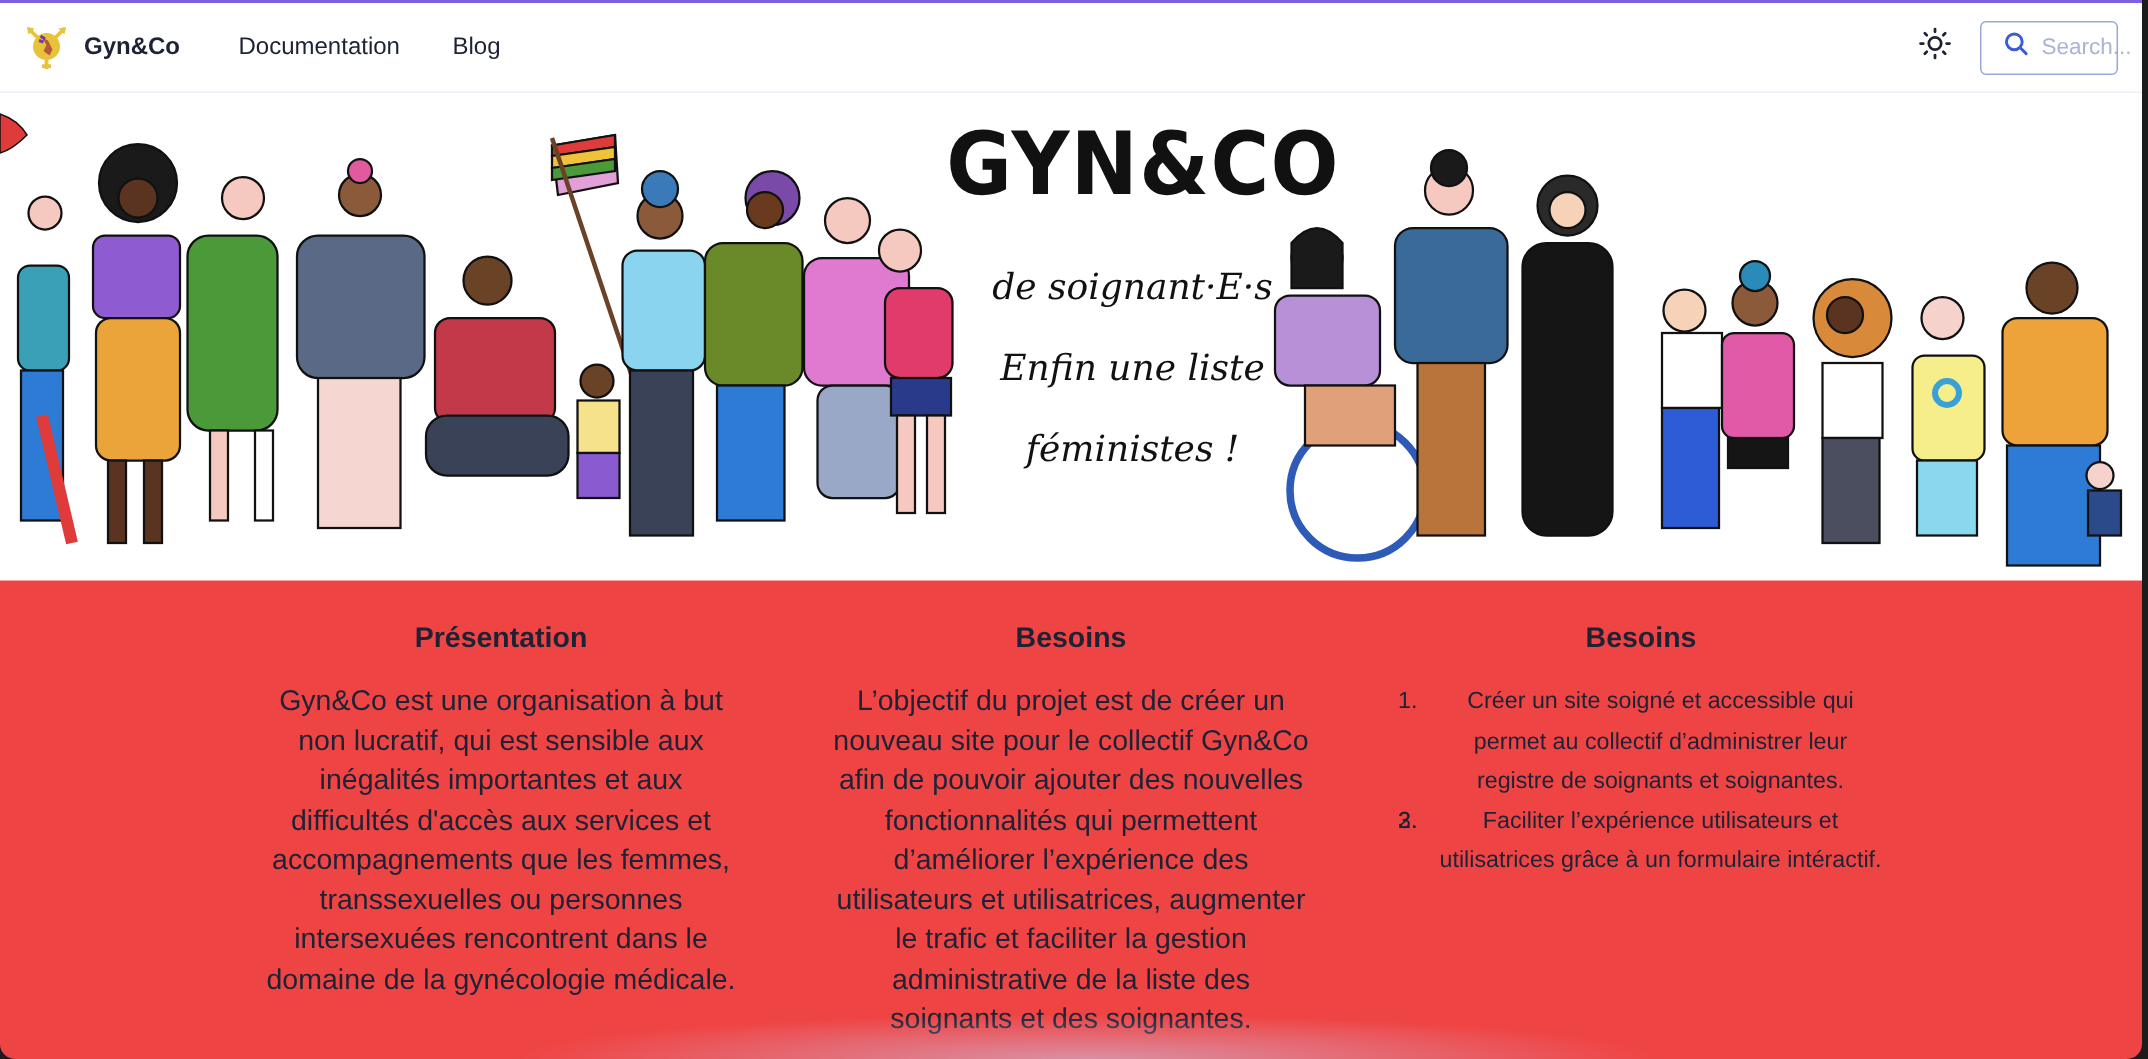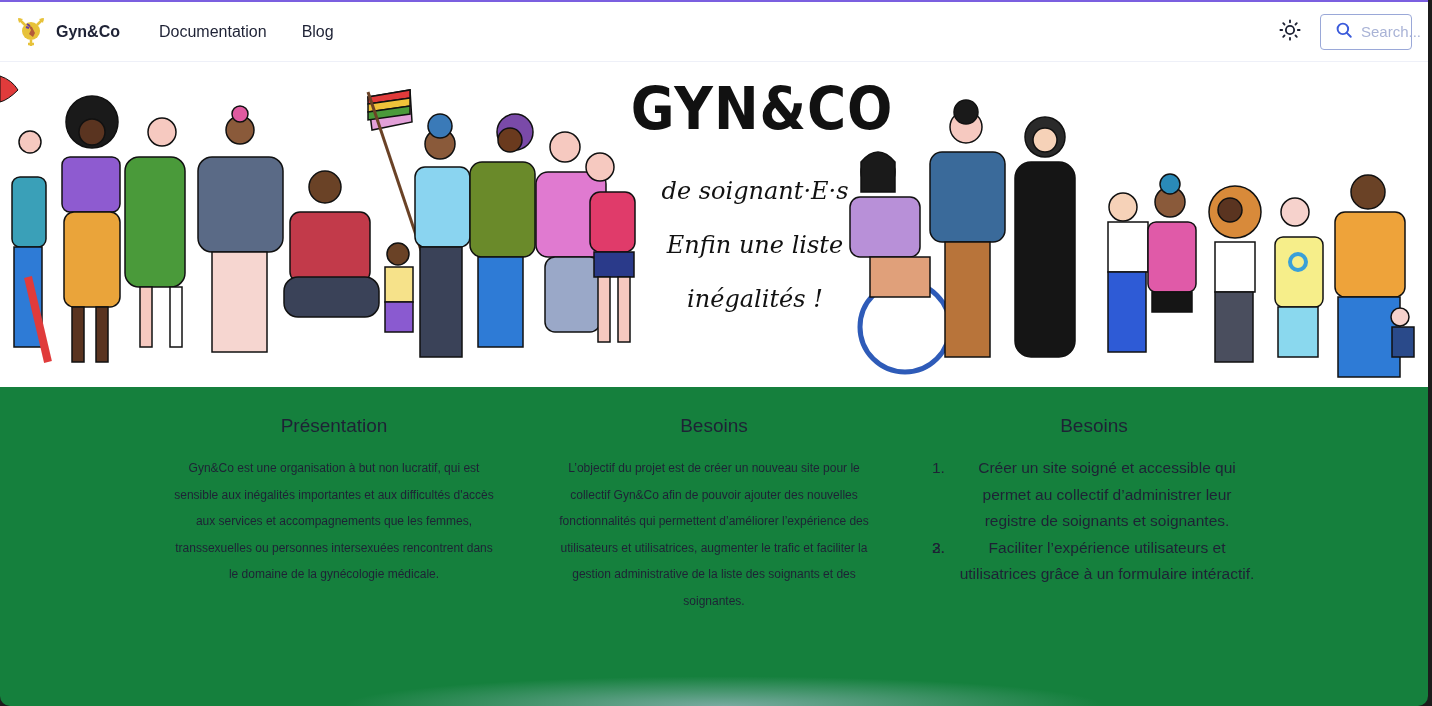--- a/index.html
+++ b/index.html
@@ -1,20 +1,20 @@
 <!DOCTYPE html>
 <html><head>
 <meta charset="utf-8">
 <style>
   * { box-sizing: border-box; margin: 0; padding: 0; }
   html, body { width: 1432px; height: 706px; overflow: hidden; background: #1c1c1c; }
   body { font-family: "Liberation Sans", "DejaVu Sans", sans-serif; color: #1e2235; }
   .window {
     position: absolute; left: 0; top: 0; width: 1428px; height: 706px;
-    background: #15803d; border-top: 2px solid #7b5fe0; border-bottom-right-radius: 10px; border-bottom-left-radius: 10px;
+    background: #ef4444; border-top: 2px solid #7b5fe0; border-bottom-right-radius: 10px; border-bottom-left-radius: 10px;
     overflow: hidden;
   }
   .navbar {
     height: 60px; display: flex; align-items: center; padding: 0 16px;
     border-bottom: 1px solid #eef0f8; background: #fff; position: relative; z-index: 2;
   }
   .brand { display: flex; align-items: center; gap: 10px; margin-right: 28px; }
   .logo { width: 30px; height: 30px; position: relative; }
   .brand-name { font-weight: 700; font-size: 16px; color: #1e2235; }
   .nav-link { font-size: 16px; color: #1e2235; margin-right: 24px; text-decoration: none; margin-left: 11px; }
@@ -31,22 +31,22 @@
   .hero-center { position: absolute; left: 620px; top: 18px; width: 270px; text-align: center; }
   .hero-title {
     font-family: "DejaVu Sans", sans-serif; font-weight: 900; font-size: 58px; letter-spacing: 1px;
     color: #111; transform: scaleX(0.92); line-height: 1;
   }
   .hero-tagline { margin-top: 26px; font-family: "DejaVu Serif", serif; font-style: italic; font-size: 24px; line-height: 54px; color: #111; }
   .people { position: absolute; inset: 0; }
 
   .features { display: flex; justify-content: center; gap: 0; padding-top: 28px; }
   .feature { width: 380px; text-align: center; padding: 0 28px; }
-  .feature h3 { font-size: 19px; font-weight: 400; color: #1e2235; margin-bottom: 18px; }
-  .feature p { font-size: 12px; line-height: 26.5px; color: #1e2235; text-align: center; }
+  .feature h3 { font-size: 19px; font-weight: 700; color: #1e2235; margin-bottom: 18px; }
+  .feature p { font-size: 19px; line-height: 26.5px; color: #1e2235; text-align: center; }
   .feature ol { list-style: none; font-size: 15.5px; line-height: 26.5px; color: #1e2235; text-align: center; }
   .feature ol li { position: relative; padding-left: 26px; }
   .feature ol li .num { position: absolute; left: 0; top: 0; }
   .bottom-glow {
     position: absolute; left: 340px; right: 320px; bottom: -30px; height: 60px;
     background: radial-gradient(ellipse at center, rgba(200,205,240,0.55) 0%, rgba(255,255,255,0) 70%);
     pointer-events: none;
   }
 </style>
 </head>
@@ -204,21 +204,21 @@
 
         <circle cx="1400" cy="255" r="9" fill="#f6d2cc"></circle>
         <rect x="1392" y="265" width="22" height="30" fill="#2a4a8a"></rect>
       </g>
     </svg>
     <div class="hero-center">
       <div class="hero-title">GYN&amp;CO</div>
       <div class="hero-tagline">
         <div>de soignant·E·s</div>
         <div>Enfin une liste</div>
-        <div>inégalités !</div>
+        <div>féministes !</div>
       </div>
     </div>
   </section>
 
   <section class="features">
     <div class="feature">
       <h3>Présentation</h3>
       <p>Gyn&amp;Co est une organisation à but non lucratif, qui est sensible aux inégalités importantes et aux difficultés d'accès aux services et accompagnements que les femmes, transsexuelles ou personnes intersexuées rencontrent dans le domaine de la gynécologie médicale.</p>
     </div>
     <div class="feature">

